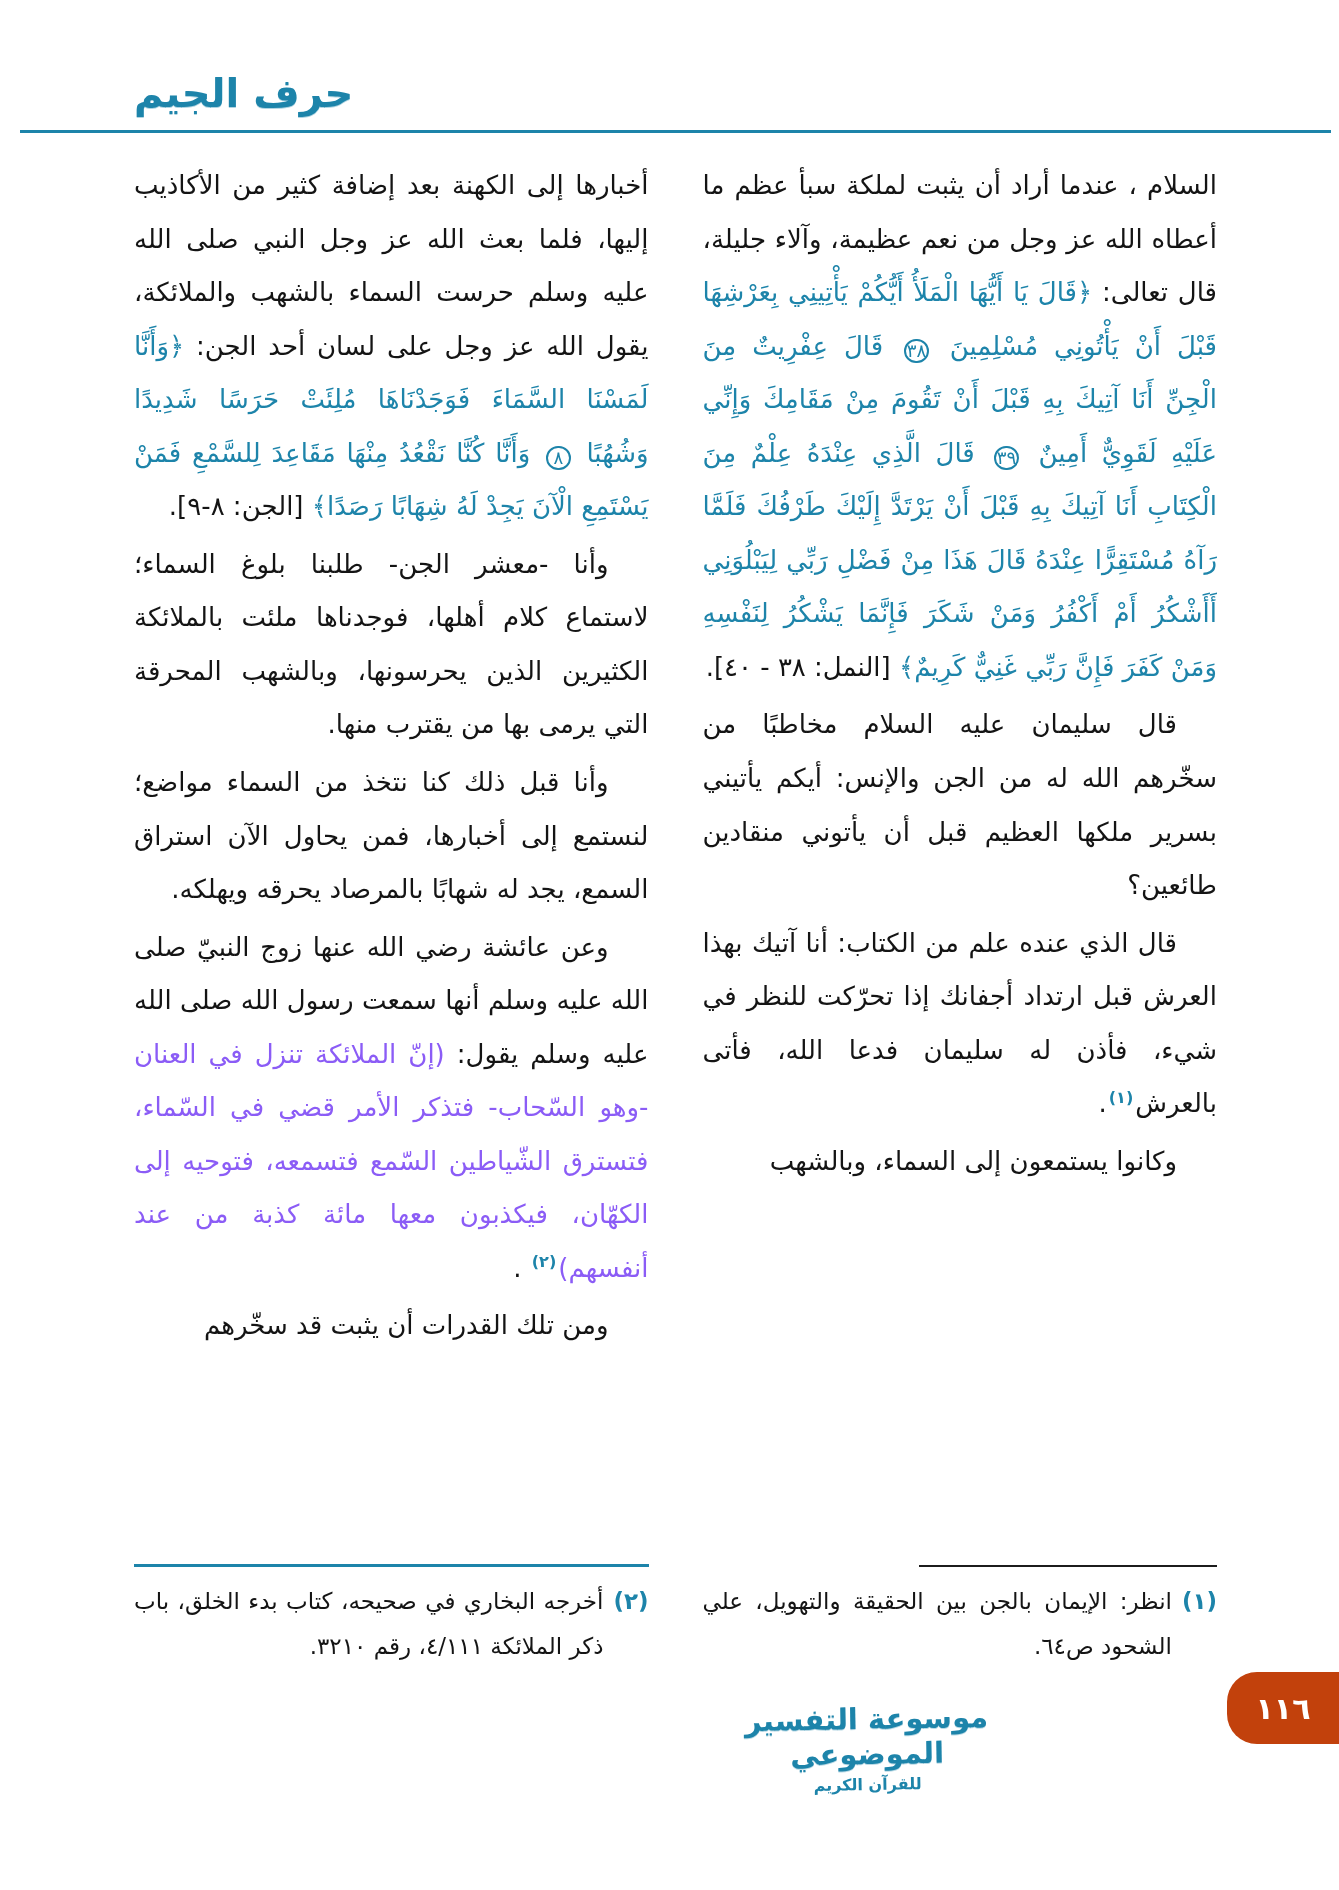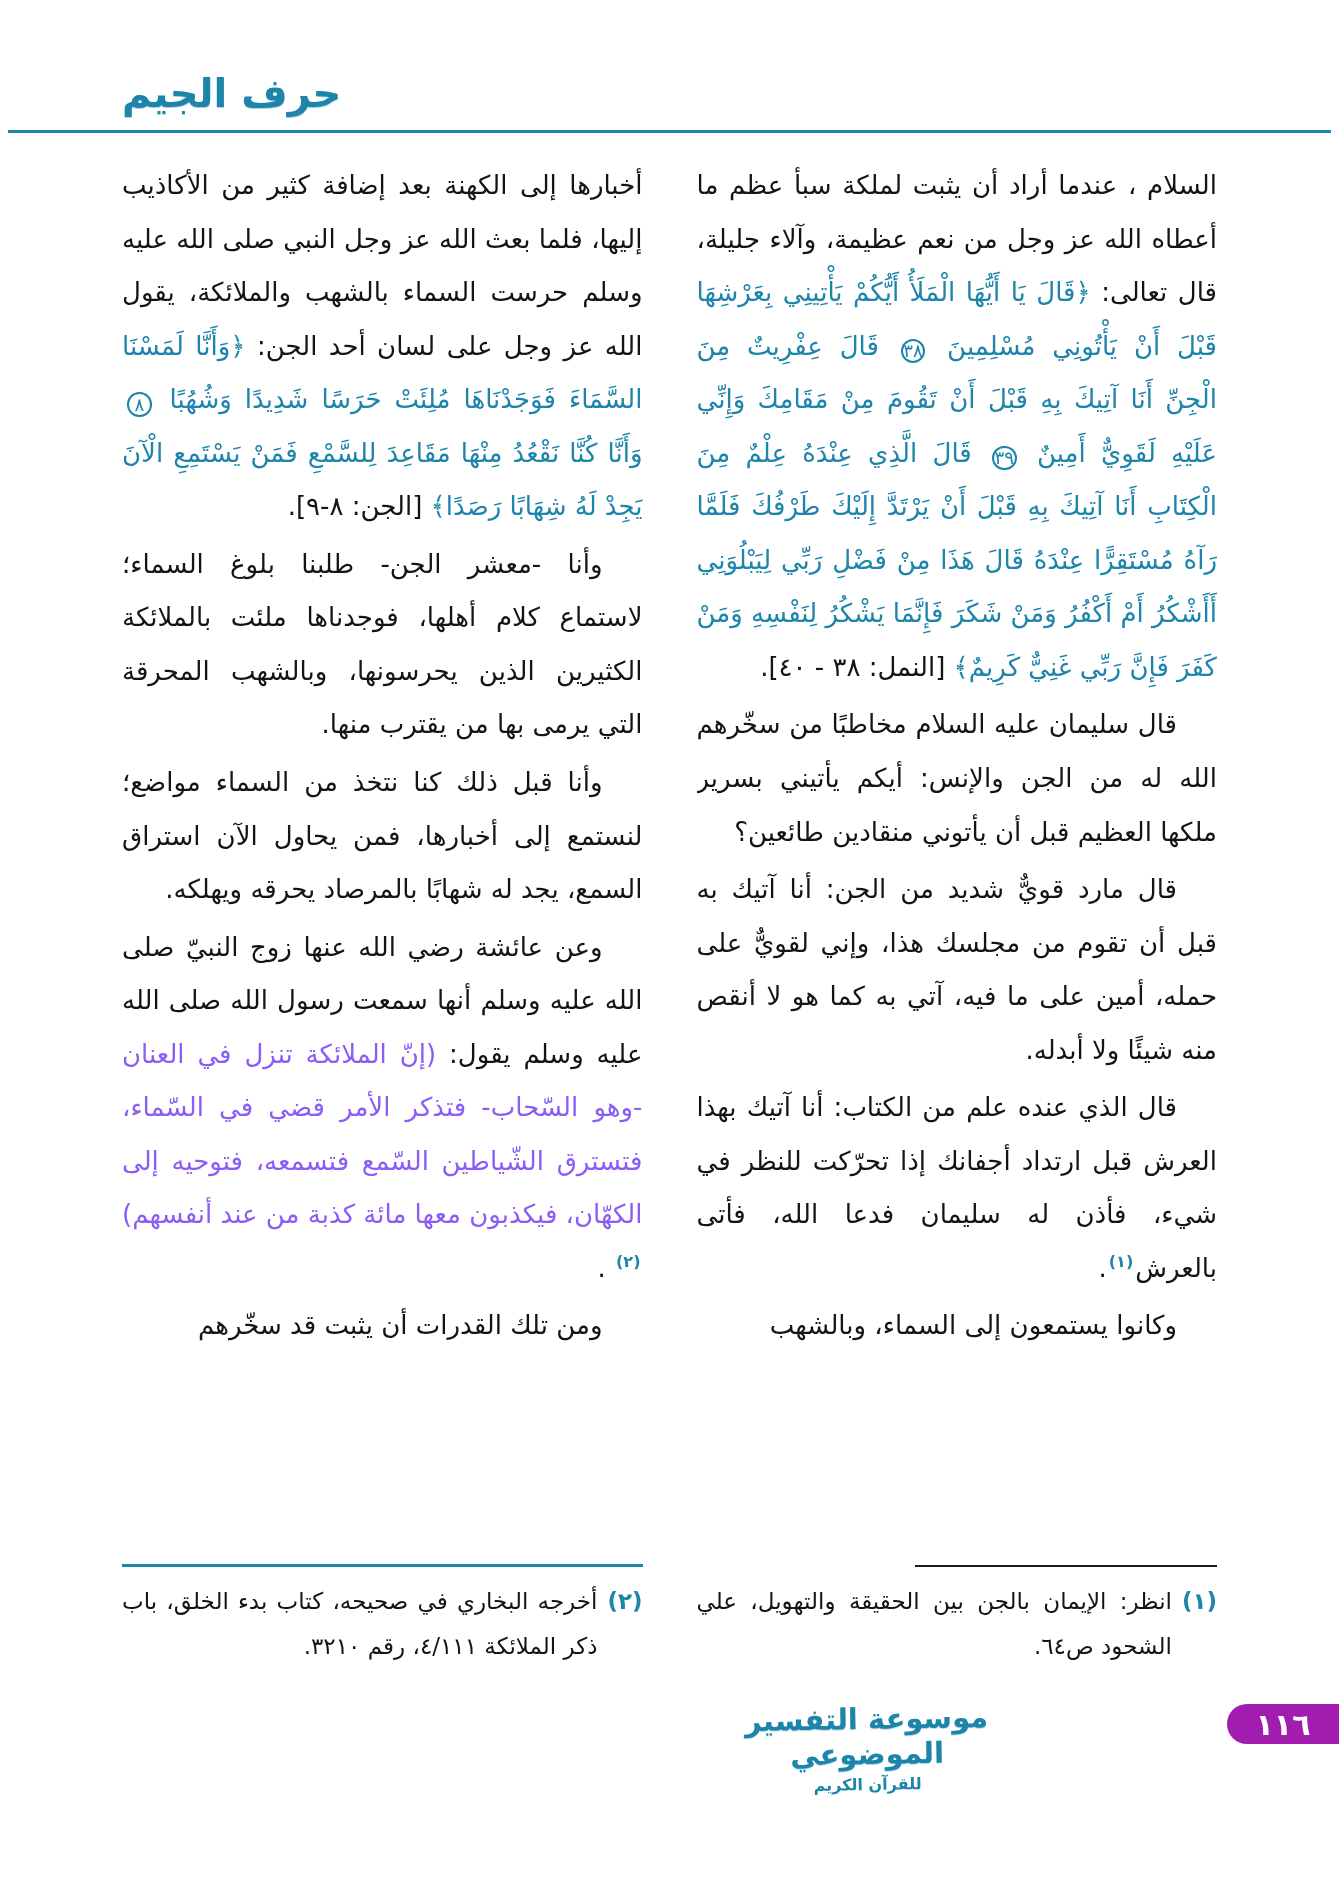--- a/index.html
+++ b/index.html
@@ -7,20 +7,21 @@
   .page {
     position: relative;
     width: 1339px;
     height: 1890px;
     margin: 0 auto;
     background: #ffffff;
     direction: rtl;
     font-family: "DejaVu Sans", sans-serif;
     color: #141414;
     overflow: hidden;
+    padding-left: 12px;
   }
   
   .header-inner {
     padding: 70px 122px 6px 122px;
     text-align: left;
   }
   .header-title {
     display: inline-block;
     color: #1d84aa;
     font-size: 40px;
@@ -110,22 +111,22 @@
     color: #1d84aa;
     transform: rotate(-1deg);
   }
   .logo-line1 { font-size: 29px; font-weight: 700; line-height: 1.2; text-shadow: 0 1px 0 rgba(29,132,170,.3); }
   .logo-line2 { font-size: 16px; font-weight: 700; margin-top: 3px; }
   .page-pill {
     position: absolute;
     bottom: 146px;
     right: 0;
     width: 112px;
-    height: 40px;
-    background: #a21caf;
+    height: 72px;
+    background: #c2410c;
     border-radius: 30px 0 0 30px;
     display: flex;
     align-items: center;
     justify-content: center;
     color: #ffffff;
     font-size: 30px;
     font-weight: 700;
   }
 </style>
 </head>
@@ -139,21 +140,20 @@
     </div>
     <div class="header-rule"></div>
   </header>
 
   <main class="content">
 
     <section class="column">
       <div class="col-body">
           <p class="para no-indent"><span class="seg-t">السلام ، عندما أراد أن يثبت لملكة سبأ عظم ما أعطاه الله عز وجل من نعم عظيمة، وآلاء جليلة، قال تعالى: </span><span class="seg-q">﴿قَالَ يَا أَيُّهَا الْمَلَأُ أَيُّكُمْ يَأْتِينِي بِعَرْشِهَا قَبْلَ أَنْ يَأْتُونِي مُسْلِمِينَ </span><span class="seg-aya">٣٨</span><span class="seg-q"> قَالَ عِفْرِيتٌ مِنَ الْجِنِّ أَنَا آتِيكَ بِهِ قَبْلَ أَنْ تَقُومَ مِنْ مَقَامِكَ وَإِنِّي عَلَيْهِ لَقَوِيٌّ أَمِينٌ </span><span class="seg-aya">٣٩</span><span class="seg-q"> قَالَ الَّذِي عِنْدَهُ عِلْمٌ مِنَ الْكِتَابِ أَنَا آتِيكَ بِهِ قَبْلَ أَنْ يَرْتَدَّ إِلَيْكَ طَرْفُكَ فَلَمَّا رَآهُ مُسْتَقِرًّا عِنْدَهُ قَالَ هَذَا مِنْ فَضْلِ رَبِّي لِيَبْلُوَنِي أَأَشْكُرُ أَمْ أَكْفُرُ وَمَنْ شَكَرَ فَإِنَّمَا يَشْكُرُ لِنَفْسِهِ وَمَنْ كَفَرَ فَإِنَّ رَبِّي غَنِيٌّ كَرِيمٌ﴾</span><span class="seg-t"> [النمل: ٣٨ - ٤٠].</span></p>
           <p class="para"><span class="seg-t">قال سليمان عليه السلام مخاطبًا من سخّرهم الله له من الجن والإنس: أيكم يأتيني بسرير ملكها العظيم قبل أن يأتوني منقادين طائعين؟</span></p>
-          <p class="para"><span class="seg-t">قال مارد قويٌّ شديد من الجن: أنا آتيك به قبل أن تقوم من مجلسك هذا، وإني لقويٌّ على حمله، أمين على ما فيه، آتي به كما هو لا أنقص منه شيئًا ولا أبدله.</span></p>
           <p class="para"><span class="seg-t">قال الذي عنده علم من الكتاب: أنا آتيك بهذا العرش قبل ارتداد أجفانك إذا تحرّكت للنظر في شيء، فأذن له سليمان فدعا الله، فأتى بالعرش</span><span class="seg-fn">(١)</span><span class="seg-t">.</span></p>
           <p class="para"><span class="seg-t">وكانوا يستمعون إلى السماء، وبالشهب</span></p>
         </div>
       <div class="col-footnote">
         <div class="fn-rule-dark"></div>
         <div class="footnote-row">
           <span class="footnote-marker">(١)</span>
           <span class="footnote-text">انظر: الإيمان بالجن بين الحقيقة والتهويل، علي الشحود ص٦٤.</span>
         </div>
       </div>

